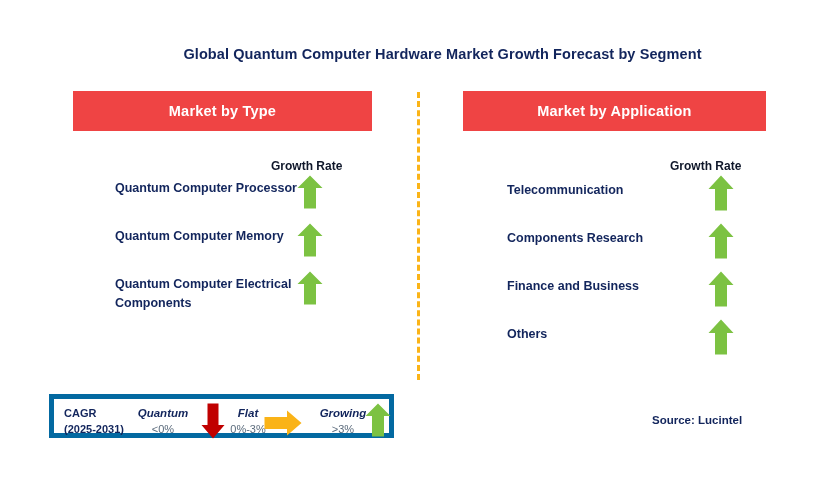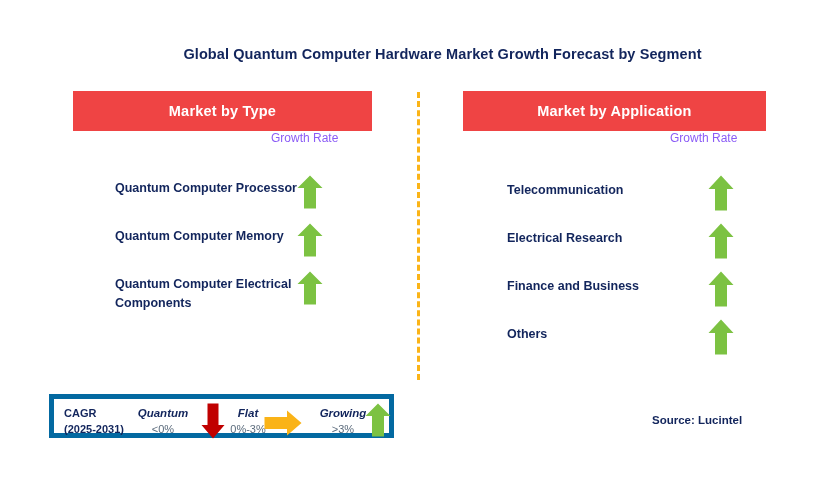--- a/index.html
+++ b/index.html
@@ -51,24 +51,24 @@
     display: flex;
     align-items: center;
     justify-content: center;
     font-size: 14.5px;
     font-weight: bold;
     letter-spacing: 0.2px;
   }
 
   .growth-label {
     position: absolute;
-    top: 131px;
+    top: 159px;
     font-size: 12px;
-    font-weight: normal;
-    color: #8b5cf6;
+    font-weight: bold;
+    color: #0f172a;
     white-space: nowrap;
   }
   .growth-label-left  { left: 271px; }
   .growth-label-right { left: 670px; }
 
   
   .rows {
     position: absolute;
   }
   .rows-left  { left: 73px;  top: 175px; width: 299px; }
@@ -252,21 +252,21 @@
     <div class="row">
       <div class="row-label">Telecommunication</div>
       <div class="row-arrow">
         <svg class="arrow-up-green-lg" viewBox="0 0 26 36">
           <path d="M13 0.5 L25.5 14 L19 14 L19 35.5 L7 35.5 L7 14 L0.5 14 Z" fill="#7CC242"></path>
         </svg>
       </div>
     </div>
 
     <div class="row">
-      <div class="row-label">Electrical Research</div>
+      <div class="row-label">Components Research</div>
       <div class="row-arrow">
         <svg class="arrow-up-green-lg" viewBox="0 0 26 36">
           <path d="M13 0.5 L25.5 14 L19 14 L19 35.5 L7 35.5 L7 14 L0.5 14 Z" fill="#7CC242"></path>
         </svg>
       </div>
     </div>
 
     <div class="row">
       <div class="row-label">Finance and Business</div>
       <div class="row-arrow">

